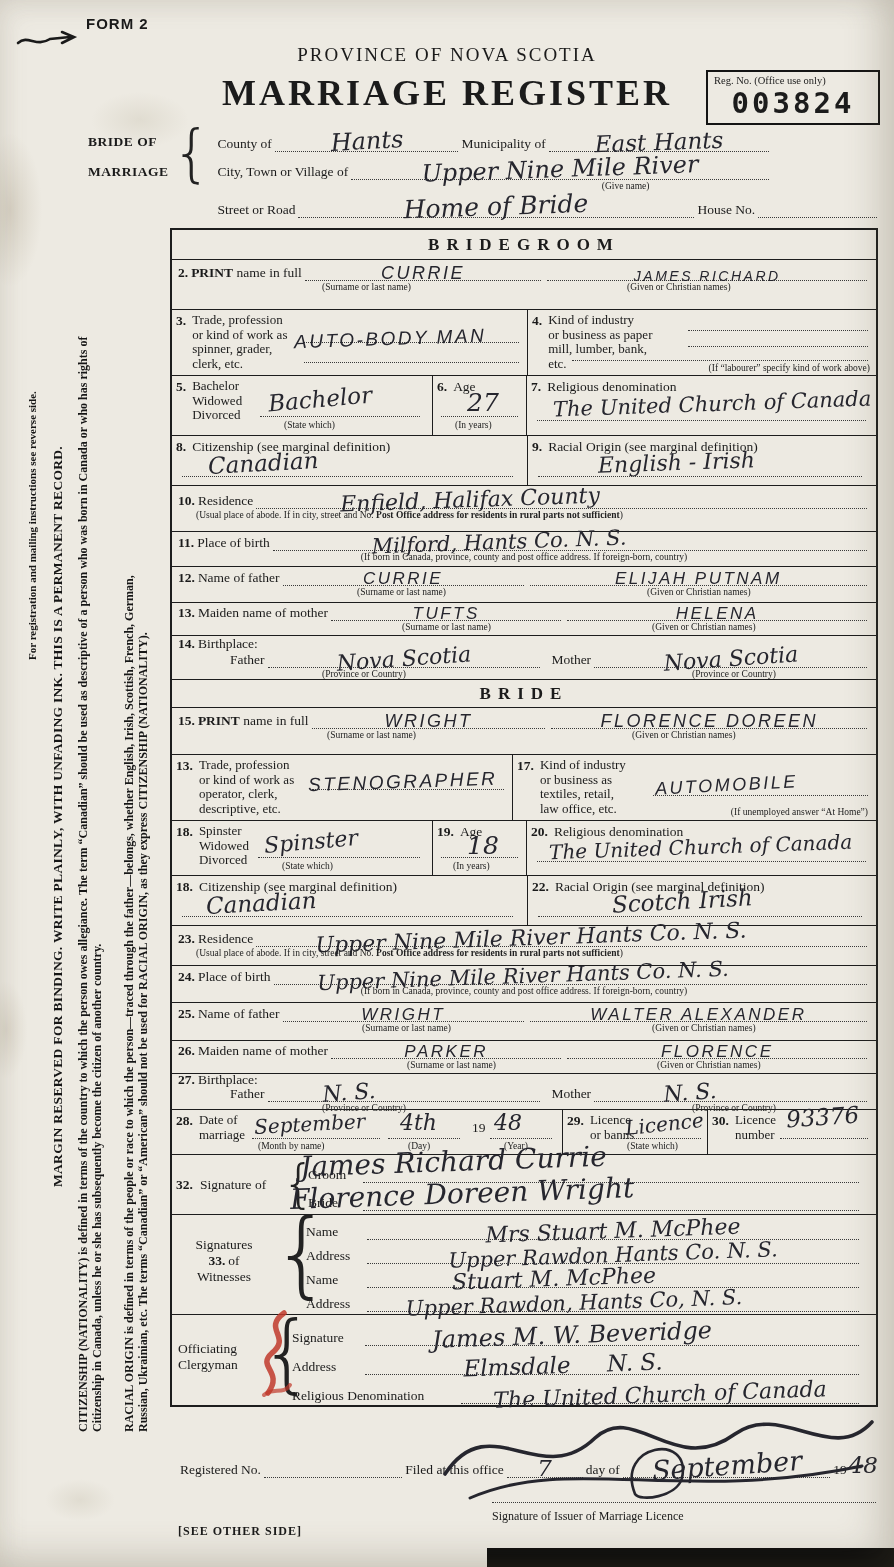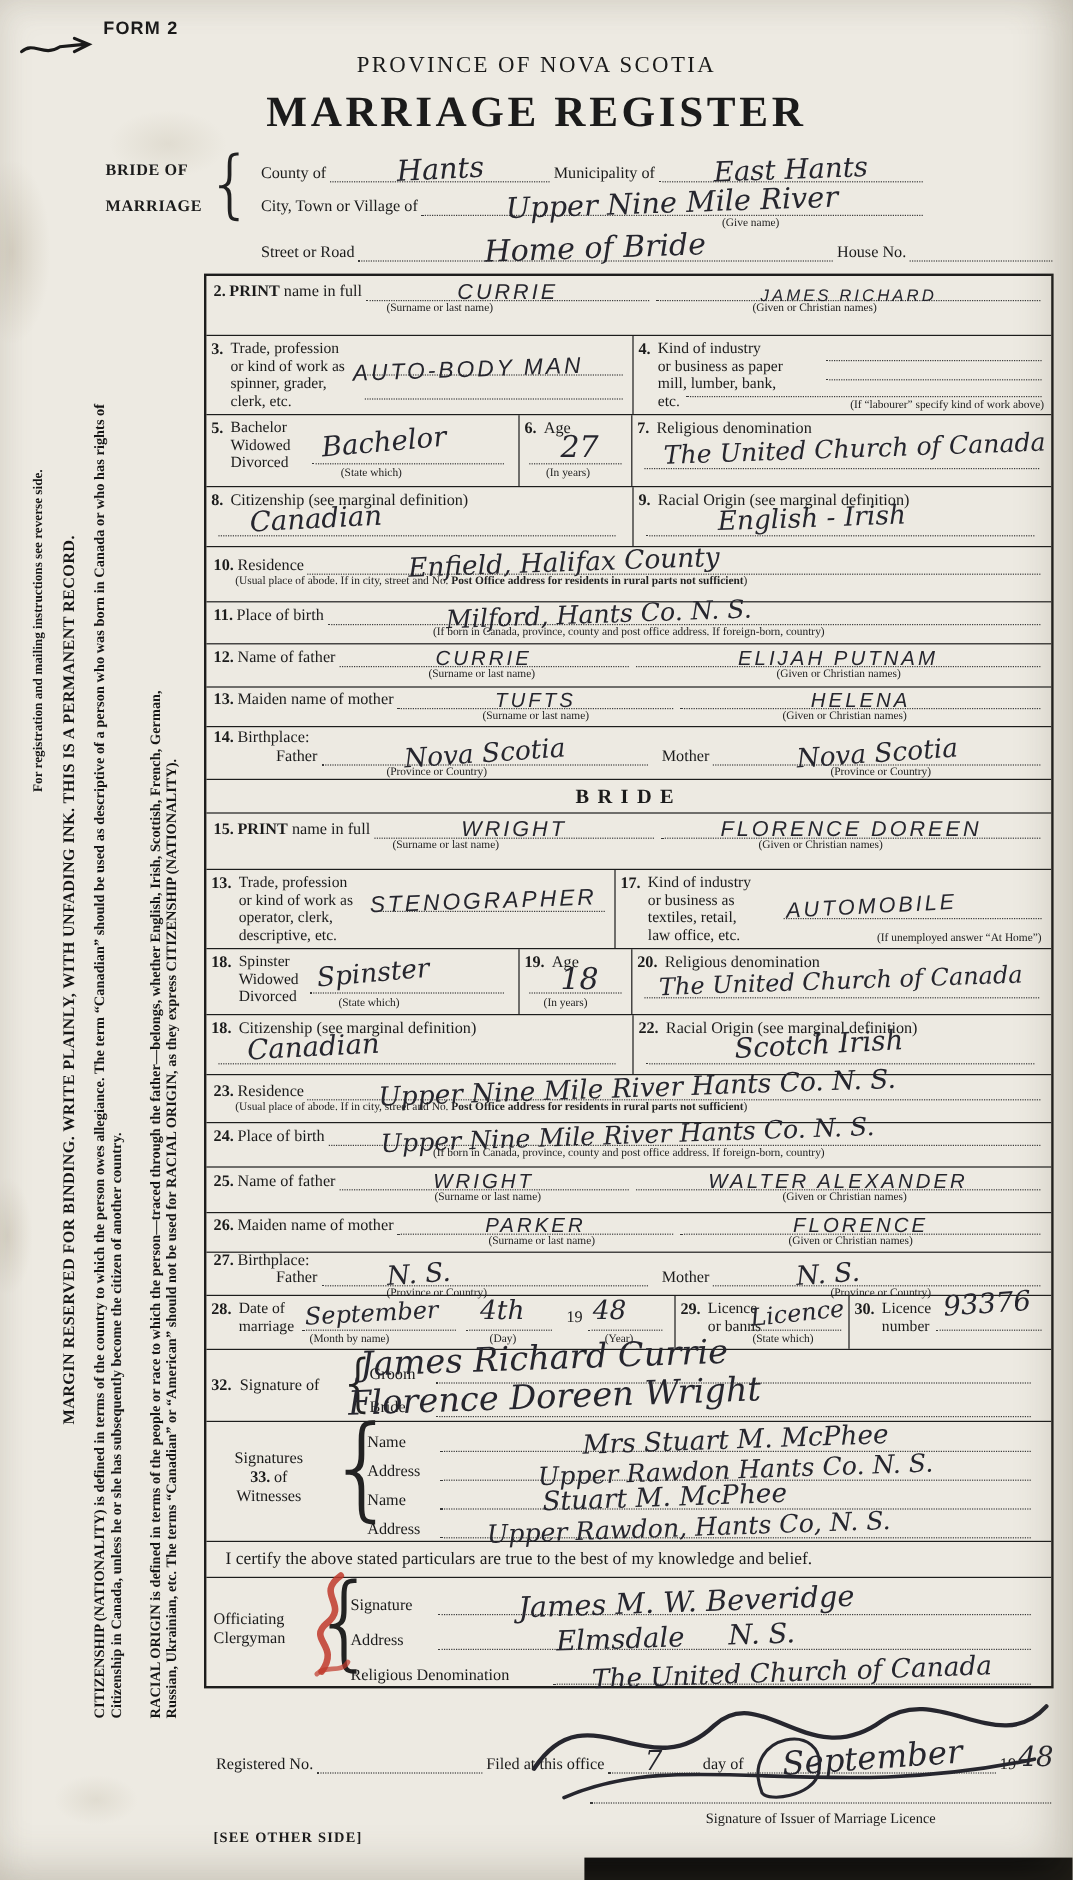--- a/index.html
+++ b/index.html
@@ -60,20 +60,24 @@
 <div class="page">
 
   <svg style="position:absolute;left:16px;top:30px" width="64" height="20" viewBox="0 0 64 20">
     <path d="M2,13 C12,4 20,18 34,9 L54,7 M46,2 L58,7 L46,13" fill="none" stroke="#1a1a1a" stroke-width="2.6" stroke-linecap="round"></path>
   </svg>
 
   <div class="form2">FORM 2</div>
   <div class="titleProv">PROVINCE OF NOVA SCOTIA</div>
   <div class="titleMain">MARRIAGE REGISTER</div>
 
+  <div class="regbox">
+    <div class="hint" style="font-size:10.5px">Reg. No.  (Office use only)</div>
+    <div class="stamp">003824</div>
+  </div>
 
   <div class="placeblock">
     <div class="ph">
       <div>BRIDE OF</div>
       <div>MARRIAGE</div>
     </div>
     <span class="brace" style="font-size:62px;margin-top:-4px">{</span>
     <div class="grow" style="padding-left:6px">
       <div class="prow" style="height:26px;padding-right:108px">
         <span class="lbl">County of</span>
@@ -105,20 +109,21 @@
     </div>
   </div>
 
   <div class="vtext" style="left:26px;top:288px;height:372px;font-size:11px;line-height:12px">For registration and mailing instructions see reverse side.</div>
   <div class="vtext" style="left:50px;top:282px;height:905px;font-size:13.5px;line-height:15px;letter-spacing:.3px">MARGIN RESERVED FOR BINDING.  WRITE PLAINLY, WITH UNFADING INK.  THIS IS A PERMANENT RECORD.</div>
   <div class="vtext" style="left:76px;top:284px;height:1148px;font-size:12px;line-height:14px">CITIZENSHIP (NATIONALITY) is defined in terms of the country to which the person owes allegiance.  The term “Canadian” should be used as descriptive of a person who was born in Canada or who has rights of Citizenship in Canada, unless he or she has subsequently become the citizen of another country.</div>
   <div class="vtext" style="left:122px;top:558px;height:874px;font-size:12px;line-height:14px">RACIAL ORIGIN is defined in terms of the people or race to which the person—traced through the father—belongs, whether English, Irish, Scottish, French, German, Russian, Ukrainian, etc.  The terms “Canadian” or “American” should not be used for RACIAL ORIGIN, as they express CITIZENSHIP (NATIONALITY).</div>
 
   <div class="mainbox">
 
+    <div class="sec-head" style="height:30px">BRIDEGROOM</div>
 
     <div class="row" style="height:50px">
       <div class="cell grow">
         <div class="fl">
           <span class="num">2.</span>
           <span class="lbl"><b>PRINT</b><span> name in full</span></span>
           <span class="dots">
               <span class="hp" style="font-size:18px">CURRIE</span>
             </span>
           <span class="dots" style="flex:1.35">
@@ -598,25 +603,20 @@
           <div class="fl" style="height:24px;padding-top:0">
             <span class="lbl" style="width:58px">Address</span>
             <span class="dots">
                 <span class="hw" style="font-size:21px;left:42%;transform:translateX(-50%) rotate(-2deg)">Upper Rawdon, Hants Co, N. S.</span>
               </span>
           </div>
         </div>
       </div>
     </div>
 
-    <div class="row" style="height:30px">
-      <div class="cell grow" style="display:flex;align-items:center">
-        <span class="lbl" style="font-size:14.5px;margin-left:16px">I certify the above stated particulars are true to the best of my knowledge and belief.</span>
-      </div>
-    </div>
 
     <div class="row" style="height:90px">
       <div class="cell grow">
         <div style="position:absolute;left:6px;top:26px">
           <div class="lbl">Officiating</div>
           <div class="lbl">Clergyman</div>
         </div>
         <span class="brace" style="position:absolute;left:88px;top:-6px;font-size:86px">{</span>
         <div style="position:absolute;left:114px;right:8px;top:2px">
           <div class="fl" style="height:29px;padding-top:0">
@@ -655,21 +655,21 @@
       </span>
     <span class="lbl">day of</span>
     <span class="dots" style="flex:1.5">
         <span class="hw" style="font-size:27px;transform:translateX(-50%) rotate(-4deg)">September</span>
       </span>
     <span class="lbl">19</span>
     <span class="hw" style="font-size:23px;margin-left:2px">48</span>
   </div>
 
   <div class="dotline" style="position:absolute;left:492px;right:18px;top:1502px"></div>
-  <div style="position:absolute;left:492px;right:18px;top:1506px;text-align:center">
+  <div style="position:absolute;left:492px;right:18px;top:1506px;">
     <span class="lbl" style="font-size:12px">Signature of Issuer of Marriage Licence</span>
   </div>
 
   <svg style="position:absolute;left:430px;top:1396px" width="450" height="112" viewBox="0 0 450 112">
     <path d="M15,78 C60,10 110,95 165,42 C205,5 245,82 305,38 C352,5 402,70 442,26" fill="none" stroke="#26262e" stroke-width="3.6" stroke-linecap="round"></path>
     <path d="M40,102 C140,58 250,108 432,70" fill="none" stroke="#26262e" stroke-width="3" stroke-linecap="round"></path>
     <path d="M205,98 C185,48 262,36 252,82 C247,101 210,106 205,98" fill="none" stroke="#26262e" stroke-width="2.6" stroke-linecap="round"></path>
   </svg>
 
   <div style="position:absolute;left:178px;top:1524px;font-size:12px;font-weight:bold;letter-spacing:1px">[SEE OTHER SIDE]</div>

